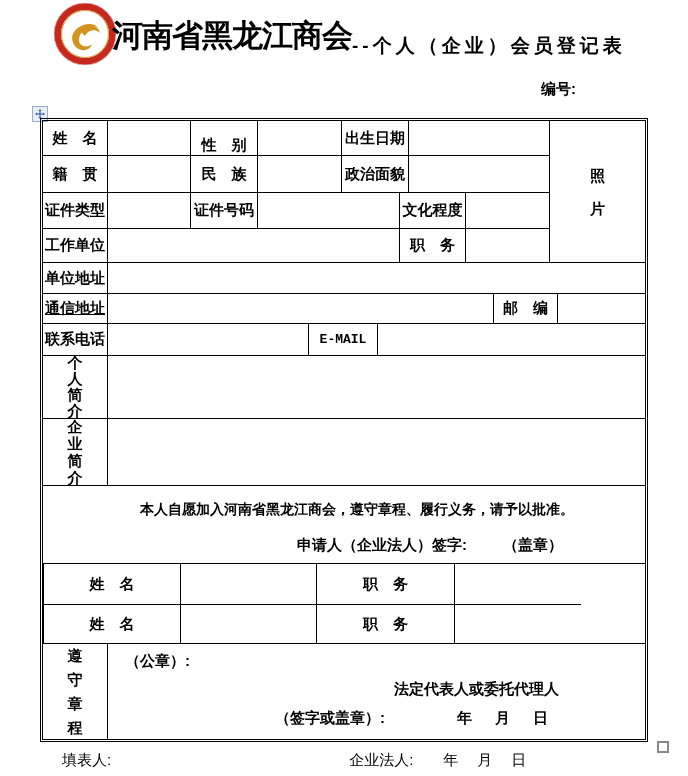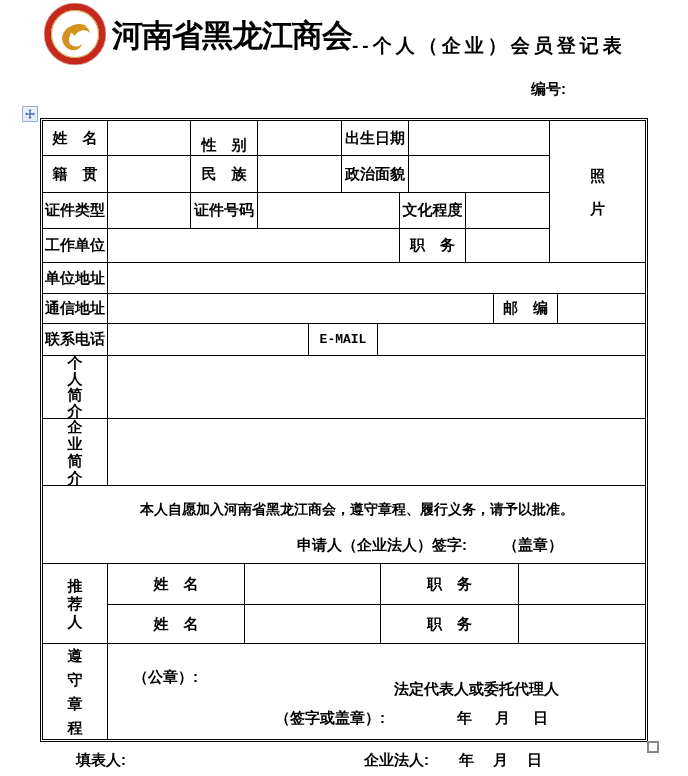--- a/index.html
+++ b/index.html
@@ -1,20 +1,20 @@
 <!DOCTYPE html>
 <html><head>
 <meta charset="utf-8">
 <style>
   html,body{margin:0;padding:0;}
   body{
     width:688px;height:776px;background:#fff;position:relative;overflow:hidden;
     font-family:"Liberation Sans",sans-serif;color:#000;
   }
-  .abs{position:absolute;}
+  .abs{position:absolute;margin-left:10px;}
   
   .titlebar{position:absolute;left:112px;top:12px;display:flex;align-items:flex-end;white-space:nowrap;}
   .org-name{font-family:"Liberation Serif",serif;font-size:31px;font-weight:600;letter-spacing:-1px;line-height:48px;}
   .form-title{font-size:19px;font-weight:bold;letter-spacing:4px;line-height:27px;margin-bottom:1px;}
   .num{font-size:15px;font-weight:bold;}
   
   .formtable{position:absolute;left:40px;top:118px;width:608px;height:624px;border:3px double #000;box-sizing:border-box;}
   .tinner{position:relative;width:602px;height:618px;}
   .r{display:flex;box-sizing:border-box;border-top:1px solid #000;width:602px;}
   .r.first{border-top:none;}
@@ -30,21 +30,21 @@
   .decl{display:block;padding-top:15px;box-sizing:border-box;font-weight:bold;font-size:14px;}
   .decl-line1{margin-left:97px;}
   .decl-line2{margin-top:17px;margin-left:254px;font-size:15px;display:flex;}
   .decl-seal{margin-left:36px;}
   
   .chamber{position:relative;font-weight:bold;font-size:15px;}
   .chamber span{position:absolute;white-space:nowrap;}
   
   .move-handle{left:22px;top:106px;width:14px;height:14px;border:1px solid #9aafd0;background:#e9eff9;display:flex;align-items:center;justify-content:center;}
   .resize-handle{left:647px;top:741px;width:8px;height:8px;border:2px solid #888;background:#fff;}
-  .footer-line{position:absolute;top:751px;left:76px;width:560px;display:flex;font-size:15px;font-weight:bold;white-space:nowrap;}
+  .footer-line{position:absolute;top:751px;left:62px;width:560px;display:flex;font-size:15px;font-weight:normal;white-space:nowrap;}
   .fill-date{margin-left:238px;}
   .fill-date-fields{margin-left:30px;letter-spacing:2px;}
   .chamber-date{letter-spacing:4px;}
 </style>
 </head>
 <body>
 
 <div class="abs" style="left:44px;top:3px;width:62px;height:62px;">
   <svg width="62" height="62" viewBox="0 0 62 62">
     <circle cx="31" cy="31" r="27.5" fill="#ffffff" stroke="#c5281c" stroke-width="7"></circle>
@@ -140,21 +140,21 @@
   </div>
 
   <div class="r" style="height:31px;">
     <div class="c cf" style="width:64px;">
           <span class="lbl">单位地址</span>
         </div>
     <div class="c" style="width:538px;"></div>
   </div>
 
   <div class="r" style="height:30px;">
-    <div class="c cf" style="width:64px;">
+    <div class="c cf" style="width:64px;text-decoration:underline;">
           <span class="lbl">通信地址</span>
         </div>
     <div class="c" style="width:386px;"></div>
     <div class="c" style="width:64px;">
           <span class="lbl">邮　编</span>
         </div>
     <div class="c" style="width:88px;"></div>
   </div>
 
   <div class="r" style="height:32px;">
@@ -186,23 +186,20 @@
     <div class="c cf decl" style="width:602px;">
       <div class="decl-line1">本人自愿加入河南省黑龙江商会，遵守章程、履行义务，请予以批准。</div>
       <div class="decl-line2">
         <span>申请人（企业法人）签字:</span>
         <span class="decl-seal">（盖章）</span>
       </div>
     </div>
   </div>
 
   <div class="r" style="height:80px;">
-    <div class="c cf" style="width:64px;">
-      <div class="vlabel" style="line-height:18px;">推荐人</div>
-    </div>
     <div style="width:538px;border-left:1px solid #000;box-sizing:border-box;height:100%;">
       <div class="r first" style="height:40px;width:537px;">
         <div class="c cf" style="width:136px;">
               <span class="lbl">姓　名</span>
             </div>
         <div class="c" style="width:136px;"></div>
         <div class="c" style="width:138px;">
               <span class="lbl">职　务</span>
             </div>
         <div class="c" style="width:127px;"></div>
@@ -218,21 +215,21 @@
         <div class="c" style="width:127px;"></div>
       </div>
     </div>
   </div>
 
   <div class="r" style="height:96px;">
     <div class="c cf" style="width:64px;">
       <div class="vlabel" style="line-height:24px;">遵守章程</div>
     </div>
     <div class="c chamber" style="width:538px;display:block;">
-      <span style="left:25px;top:8px;margin-top:16px;">（公章）:</span>
+      <span style="left:17px;top:8px;">（公章）:</span>
       <span style="left:286px;top:36px;">法定代表人或委托代理人</span>
       <span style="left:167px;top:65px;">（签字或盖章）:</span>
       <span class="chamber-date" style="left:349px;top:65px;">年　月　日</span>
     </div>
   </div>
 
  </div>
 </div>
 
 <div class="abs resize-handle"></div>

